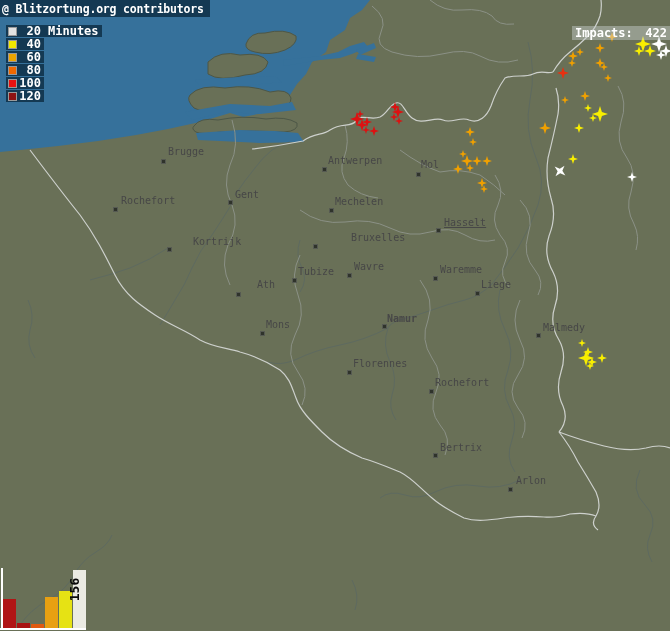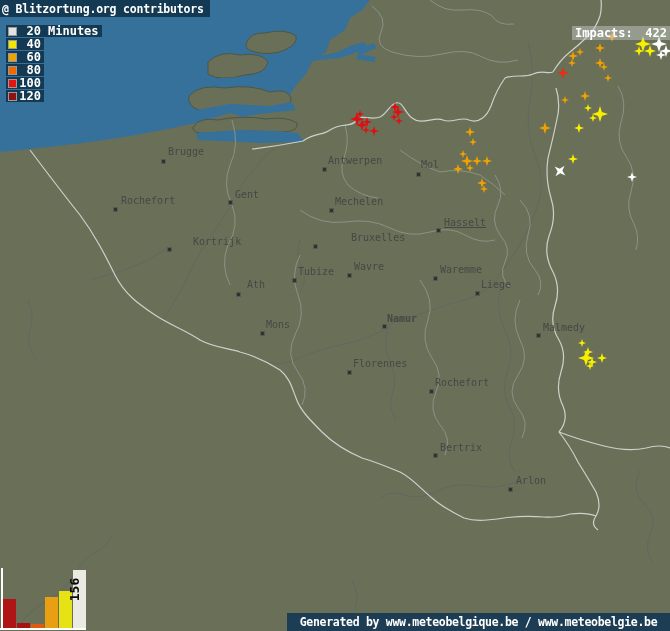--- a/index.html
+++ b/index.html
@@ -268,21 +268,21 @@
       <div class="city-label" style="left: 440px; top: 265px;">Waremme</div>
     </div>
 
     <div class="city">
       <div class="city-marker" style="left: 475px; top: 291px;"></div>
       <div class="city-label" style="left: 481px; top: 280px;">Liege</div>
     </div>
 
     <div class="city">
       <div class="city-marker" style="left: 236px; top: 292px;"></div>
-      <div class="city-label" style="left: 247px; top: 280px; text-align: center;">Ath</div>
+      <div class="city-label" style="left: 257px; top: 280px; text-align: center;">Ath</div>
     </div>
 
     <div class="city">
       <div class="city-marker" style="left: 260px; top: 331px;"></div>
       <div class="city-label" style="left: 266px; top: 320px;">Mons</div>
     </div>
 
     <div class="city">
       <div class="city-marker" style="left: 382px; top: 324px;"></div>
       <div class="city-label" style="left: 387px; top: 314px; font-weight: bold;">Namur</div>
@@ -321,17 +321,14 @@
         <div class="hbar" style="left: 3px; width: 13px; top: 39px; height: 29px; background: rgb(176, 21, 21);"></div>
         <div class="hbar" style="left: 17px; width: 13px; top: 63px; height: 5px; background: rgb(168, 18, 18);"></div>
         <div class="hbar" style="left: 31px; width: 13px; top: 64px; height: 4px; background: rgb(224, 90, 16);"></div>
         <div class="hbar" style="left: 45px; width: 13px; top: 37px; height: 31px; background: rgb(232, 160, 18);"></div>
         <div class="hbar" style="left: 59px; width: 13px; top: 31px; height: 37px; background: rgb(230, 226, 20);"></div>
         <div class="hbar" style="left: 73px; width: 13px; top: 10px; height: 58px; background: rgb(235, 235, 227);"></div>
       </div>
     <div id="hist-label" style="left:63px;top:22px;">156</div>
   </div>
 
-  <div id="footer-bar" class="ov">
-    <span>Generated by www.meteobelgique.be / www.meteobelgie.be</span>
-  </div>
 
 </div>
 
 </body></html>

